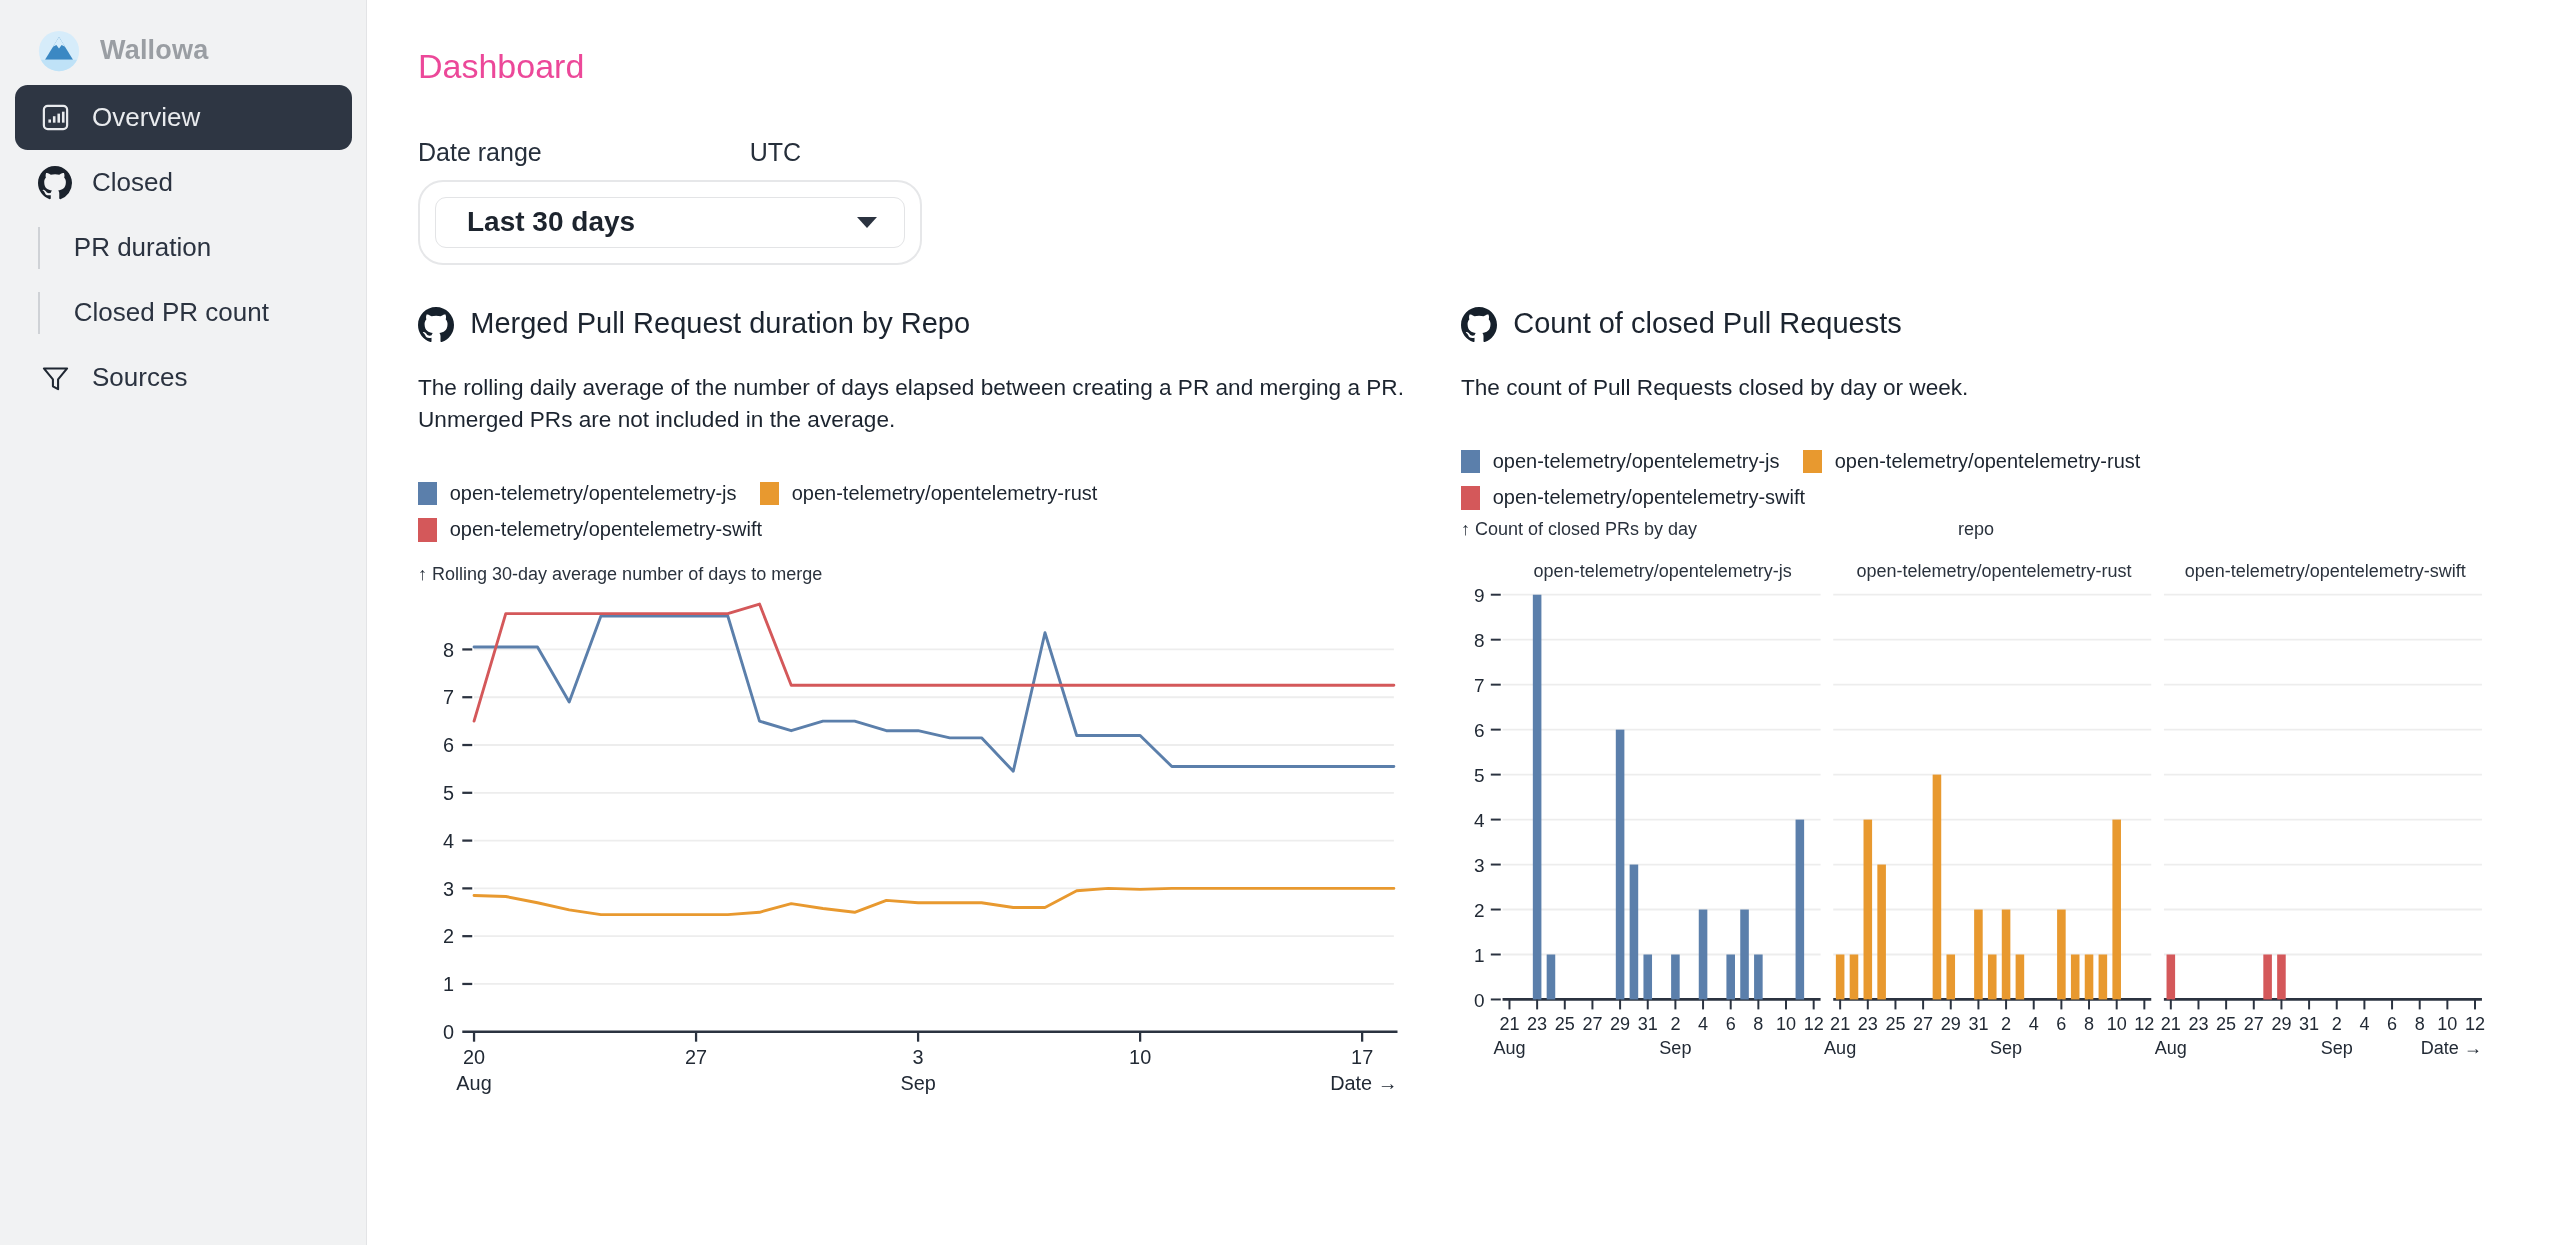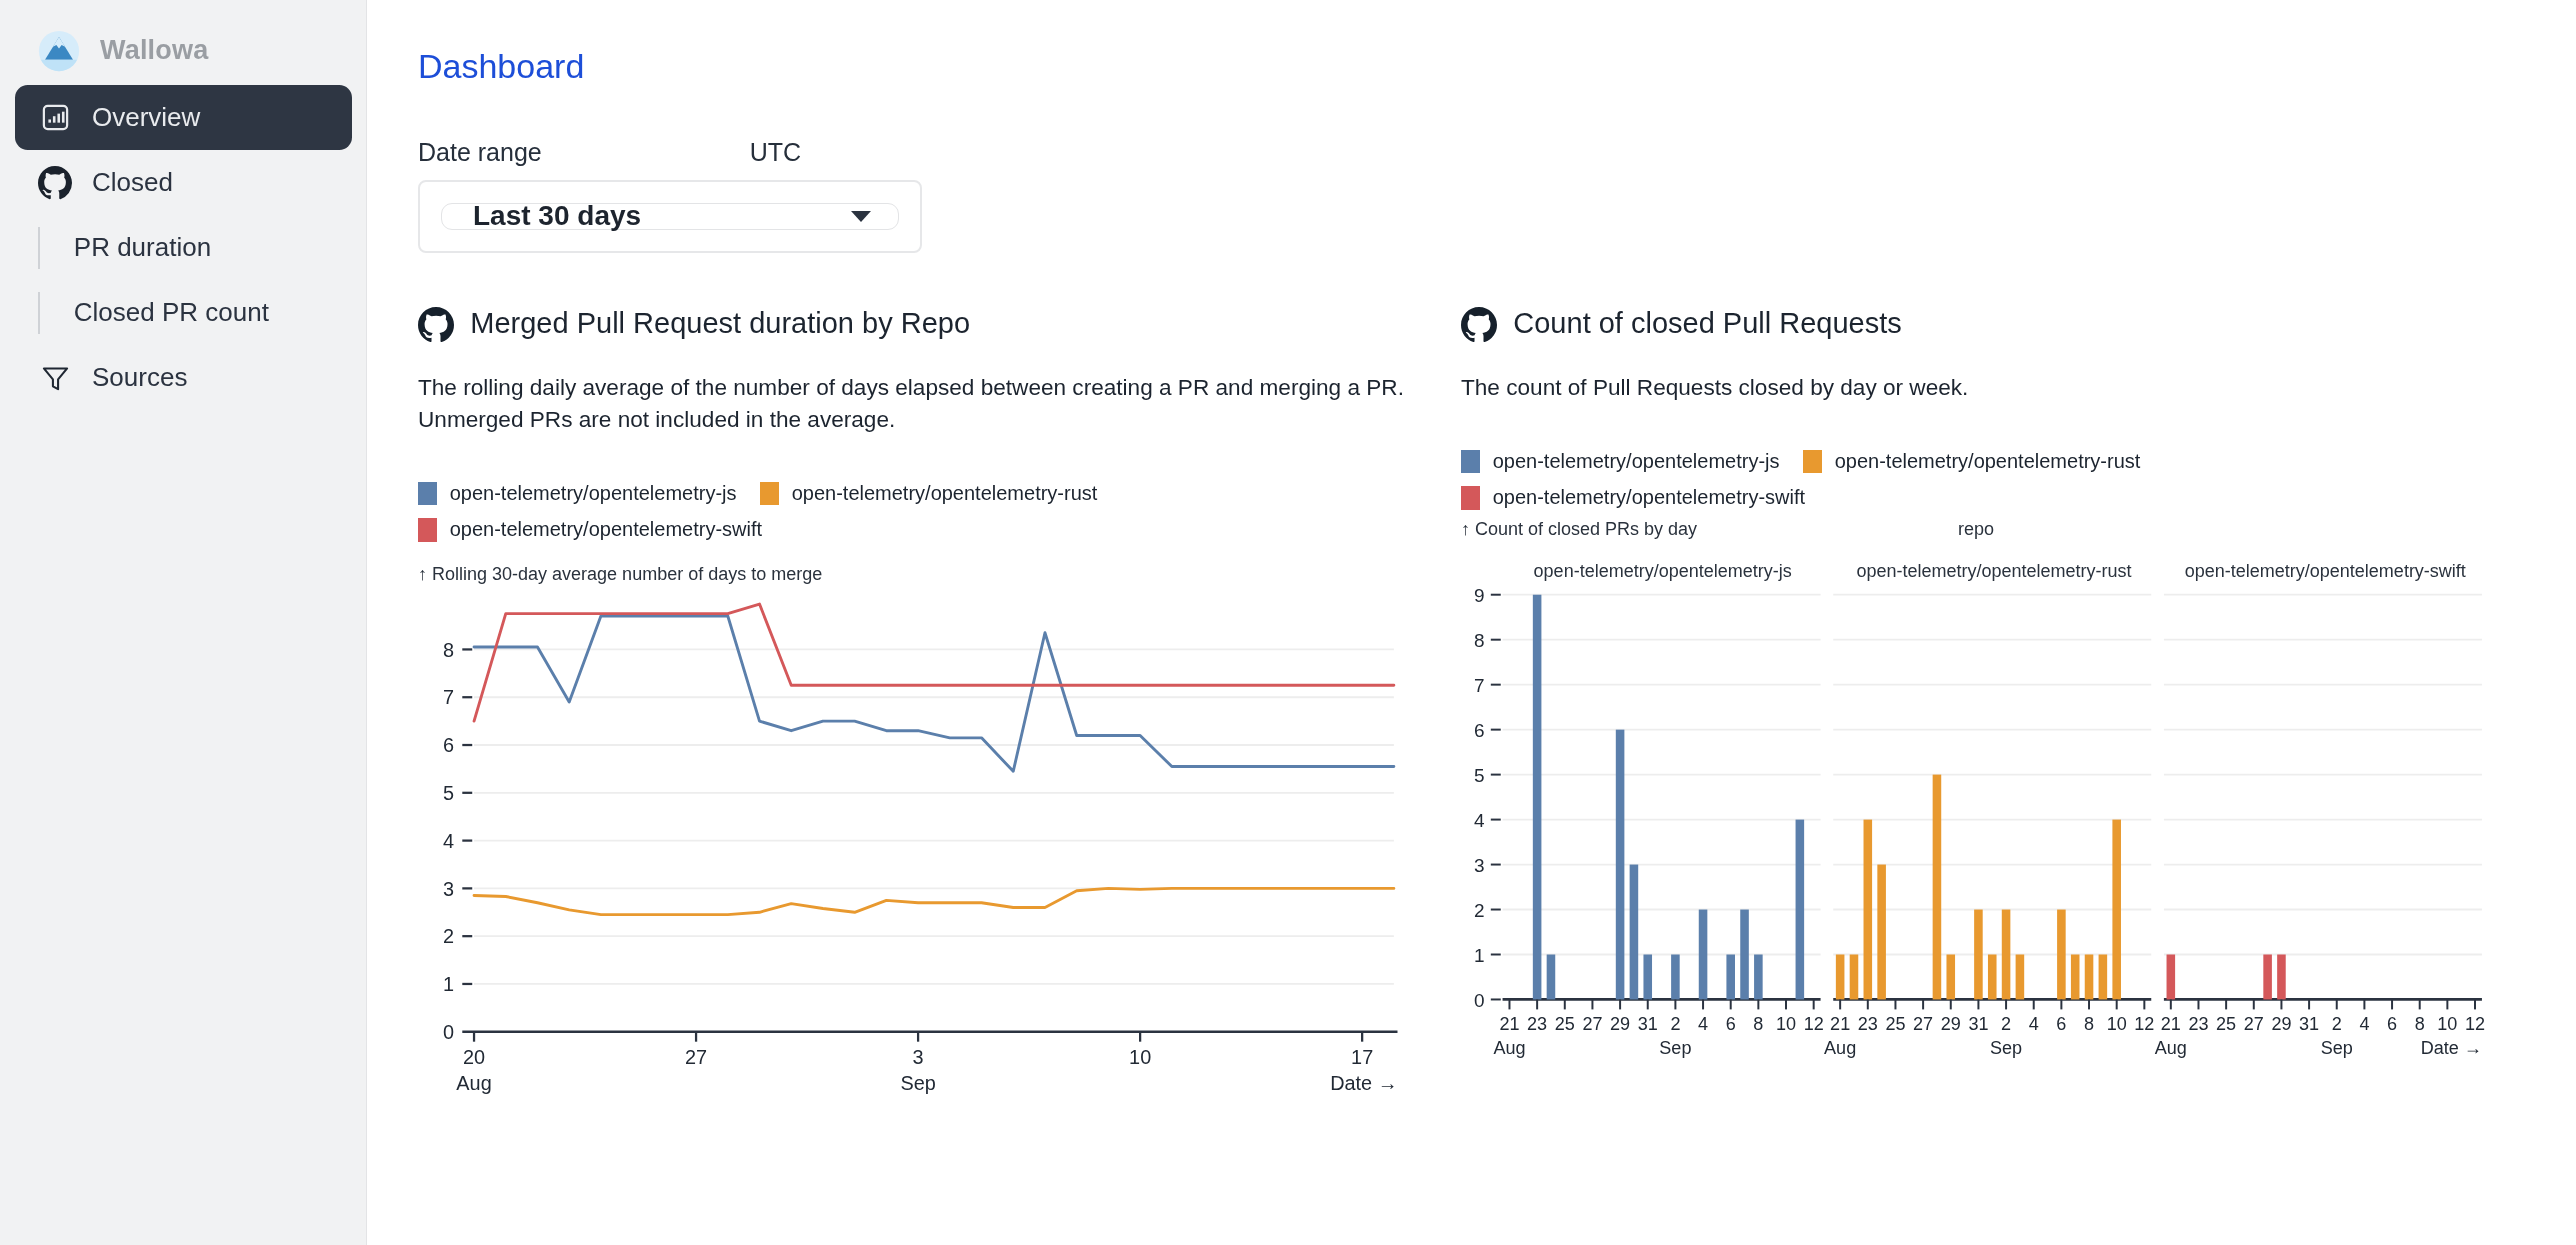--- a/index.html
+++ b/index.html
@@ -63,43 +63,43 @@
   
   #main {
     flex: 1 1 auto;
     height: 1246px;
     background: #fff;
     position: relative;
     padding: 0;
   }
   .page-title {
     font-size: 34px;
-    color: #1d4ed8;
+    color: #ec4899;
     padding: 47px 0 0 51px;
     font-weight: 400;
   }
   .filter-row { padding: 43px 0 0 51px; }
   .filter-label-row {
     display: flex; align-items: baseline;
     width: 506px;
     margin-top: 9px;
   }
   .filter-label {
     font-size: 25px; color: #262f3b;
   }
   .filter-utc {
     font-size: 25px; color: #262f3b;
     margin-left: 208px;
   }
   .select-wrap {
     margin-top: 12.7px;
-    width: 504px; height: 73px;
+    width: 504px; height: 85px;
     border: 2.7px solid #e6e7e9;
-    border-radius: 8px;
-    padding: 21px;
+    border-radius: 25px;
+    padding: 15px;
   }
   .select-box {
     width: 100%; height: 100%;
     border: 0.9px solid #e3e4e6;
     border-radius: 11px;
     background: #fff;
     display: flex; align-items: center;
     justify-content: space-between;
     padding: 0 27px 0 31px;
     cursor: pointer;

